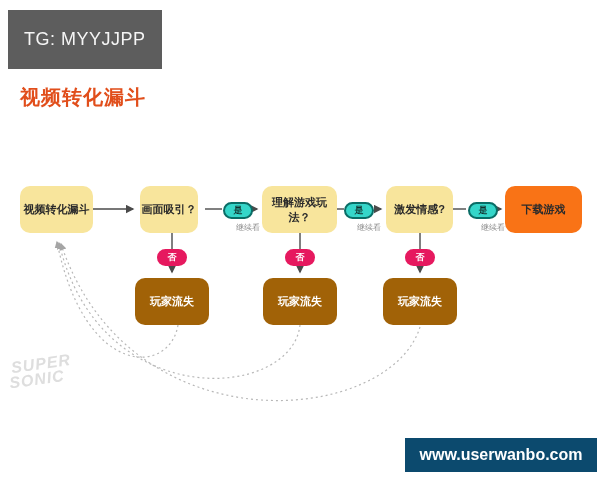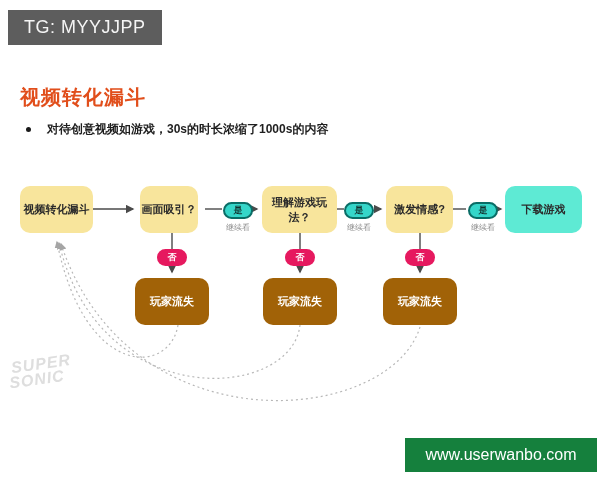--- a/index.html
+++ b/index.html
@@ -5,21 +5,21 @@
   html,body{margin:0;padding:0;}
   body{
     width:600px;height:480px;position:relative;overflow:hidden;
     background:#ffffff;
     font-family:"Liberation Sans","DejaVu Sans",sans-serif;
   }
   .abs{position:absolute;}
 
   
   .badge-top{
-    left:8px;top:10px;height:35px;padding:0 16px;
+    left:8px;top:10px;height:35px;padding:12px 16px;
     background:#5d5d5d;color:#f5f5f5;
     display:flex;align-items:center;
     font-size:18px;letter-spacing:0.5px;
   }
 
   
   .page-title{
     left:20px;top:84px;
     color:#e14e1b;font-size:20px;font-weight:bold;letter-spacing:1px;
   }
@@ -27,51 +27,52 @@
   .bullet-row{display:flex;align-items:flex-start;margin-bottom:10px;}
   .bullet-dot{width:5px;height:5px;border-radius:50%;background:#1a1a1a;margin:5px 16px 0 0;flex:0 0 auto;}
   .bullet-text{font-size:12px;font-weight:600;color:#1f1f1f;line-height:15px;}
 
   
   .stage{
     height:47px;border-radius:10px;background:#f8e59c;
     display:flex;align-items:center;justify-content:center;
     font-size:11px;font-weight:bold;color:#2b2b2b;text-align:center;
   }
-  .stage.gold{background:#5eead4;}
+  .stage.gold{background:#f97316;}
   .churn{
     width:74px;height:47px;border-radius:10px;background:#a16207;
     display:flex;align-items:center;justify-content:center;
     font-size:11px;font-weight:bold;color:#ffffff;
   }
   .pill{
     width:30px;height:17px;border-radius:9px;
     display:flex;align-items:center;justify-content:center;
     font-size:9px;font-weight:bold;box-sizing:border-box;
   }
   .pill.yes{background:#35d6c9;border:2px solid #0a6d66;color:#12302d;}
   .pill.no{background:#e6195f;color:#ffffff;}
   .yes-sub{
-    width:44px;text-align:center;font-size:8px;color:#8f8f8f;
+    width:44px;text-align:right;font-size:8px;color:#8f8f8f;
   }
 
   
   .logo{
     left:12px;top:356px;transform:rotate(-8deg);
     color:#dedede;font-weight:bold;font-style:italic;
     font-size:16px;line-height:15px;letter-spacing:1px;
   }
   .logo .l2{margin-left:-4px;}
 
   
   .badge-bottom{
     left:405px;top:438px;width:192px;height:34px;
-    background:#15803d;color:#ffffff;
+    background:#0c4a6e;color:#ffffff;
     display:flex;align-items:center;justify-content:center;
     font-size:16px;
+    font-weight:bold;
   }
   svg{position:absolute;left:0;top:0;}
 </style>
 </head>
 <body>
 
 <svg width="600" height="480">
   <defs>
     <marker id="ah-dark" markerWidth="8" markerHeight="8" refX="5" refY="3" orient="auto">
       <path d="M0,0 L6,3 L0,6 Z" fill="#4a4a4a"></path>
@@ -99,24 +100,20 @@
   </g>
 </svg>
 
 <div class="abs badge-top">
   <span>TG: MYYJJPP</span>
 </div>
 
 <div class="abs page-title">视频转化漏斗</div>
 
 <div class="abs bullets">
-  <div class="bullet-row">
-    <span class="bullet-dot"></span>
-    <span class="bullet-text">对待创意视频如游戏，30s的时长浓缩了1000s的内容</span>
-  </div>
 </div>
 
 <div class="abs stage" style="left:20px;top:186px;width:73px;">视频转化漏斗</div>
 <div class="abs stage" style="left:140px;top:186px;width:58px;">画面吸引？</div>
 <div class="abs stage" style="left:262px;top:186px;width:75px;">理解游戏玩法？</div>
 <div class="abs stage" style="left:386px;top:186px;width:67px;">激发情感?</div>
 <div class="abs stage gold" style="left:505px;top:186px;width:77px;">下载游戏</div>
 
 <div class="abs pill yes" style="left:223px;top:202px;">是</div>
 <div class="abs yes-sub" style="left:216px;top:222px;">继续看</div>

